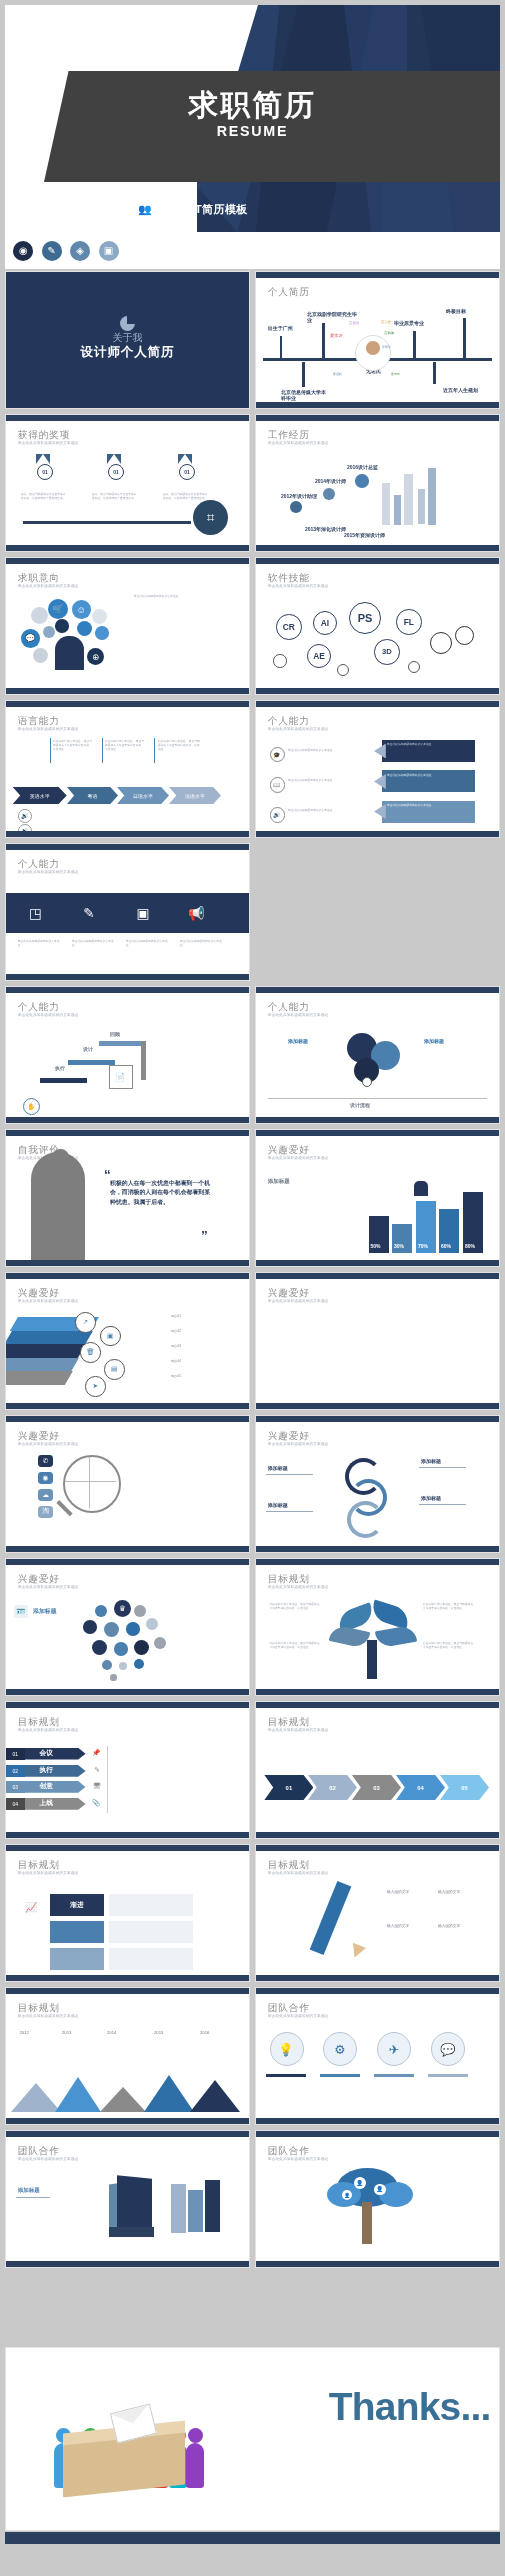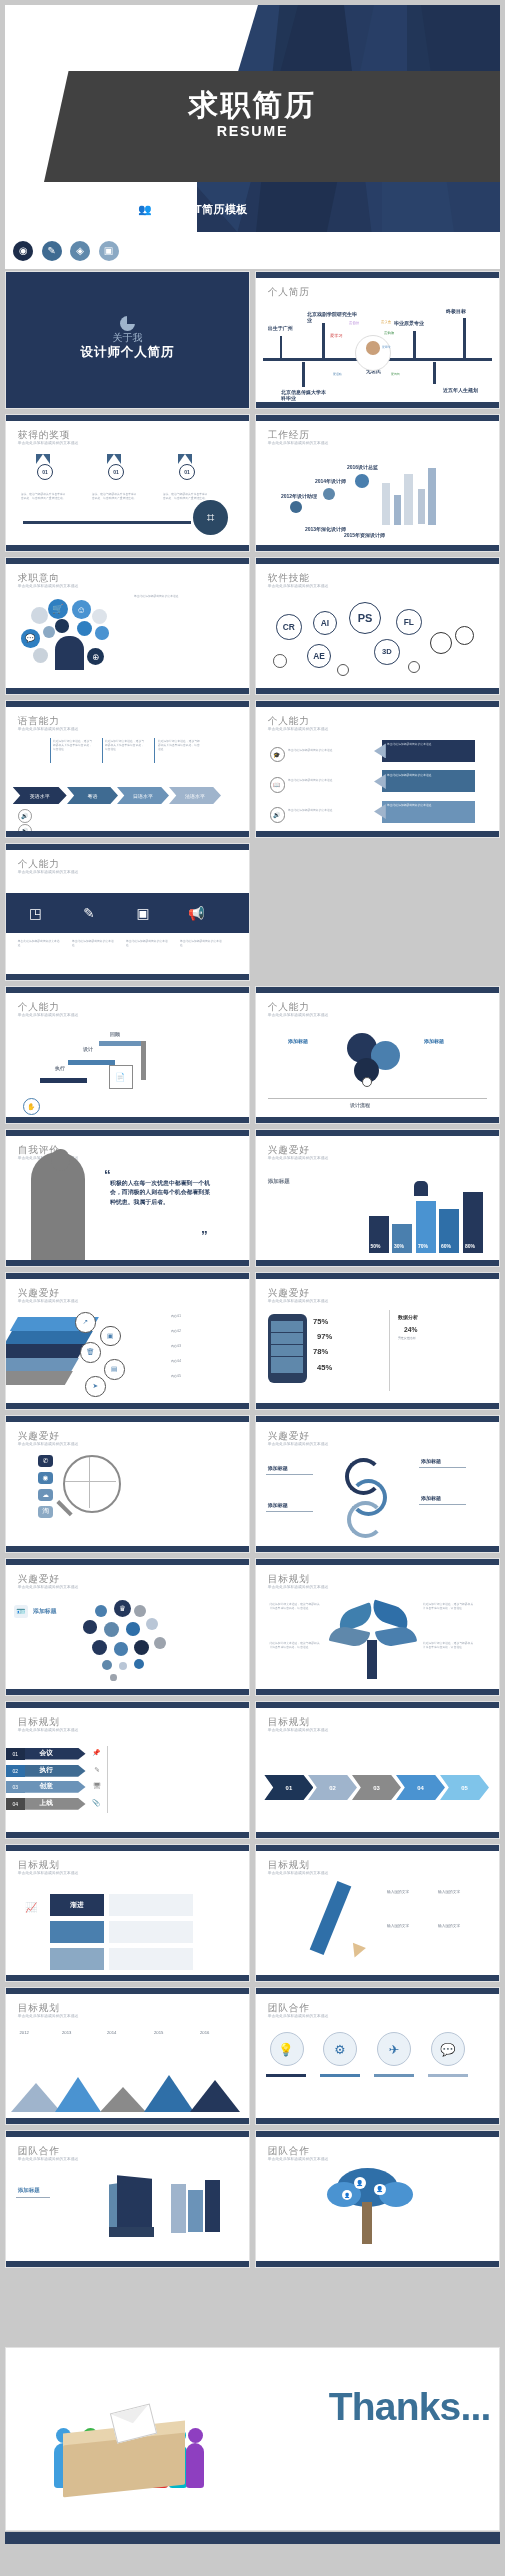--- a/index.html
+++ b/index.html
@@ -432,40 +432,20 @@
           <div class="lbl-sm" style="left:165px;top:52px;font-size:2.9px;">内容 04</div>
           <div class="lbl-sm" style="left:165px;top:67px;font-size:2.9px;">内容 05</div>
           <div class="txtblk" style="left:165px;top:11.8px;width:49px;"></div>
         </div>
         <div class="bar-bot"></div>
       </div>
       <div class="slide">
         <div class="bar-top"></div>
         <div class="s-title">兴趣爱好</div>
         <div class="s-sub">单击此处添加标题或简短的文本描述</div>
-        <div class="body">
-          <div class="sq" style="left:11.8px;top:6.7px;width:39px;height:69px;background:#2b3f5f;border-radius:5.9px;"></div>
-          <div class="sq" style="left:15px;top:13.5px;width:32px;height:52px;background:#5f88ab;"></div>
-          <div class="sq" style="left:15px;top:25px;width:32px;height:0.8px;background:#2b3f5f;"></div>
-          <div class="sq" style="left:15px;top:37px;width:32px;height:0.8px;background:#2b3f5f;"></div>
-          <div class="sq" style="left:15px;top:49px;width:32px;height:0.8px;background:#2b3f5f;"></div>
-          <div class="lbl" style="left:57px;top:10px;font-size:7.6px;color:#333;">75%</div>
-          <div class="lbl" style="left:61px;top:25px;font-size:7.6px;color:#333;">97%</div>
-          <div class="lbl" style="left:57px;top:40px;font-size:7.6px;color:#333;">78%</div>
-          <div class="lbl" style="left:61px;top:56px;font-size:7.6px;color:#333;">45%</div>
-          <div class="txtblk" style="left:88px;top:10px;width:39px;"></div>
-          <div class="txtblk" style="left:88px;top:25px;width:39px;"></div>
-          <div class="txtblk" style="left:88px;top:40px;width:39px;"></div>
-          <div class="txtblk" style="left:88px;top:56px;width:39px;"></div>
-          <div class="sq" style="left:133px;top:3.4px;width:0.8px;height:81px;background:#ccc;"></div>
-          <div class="lbl" style="left:142px;top:6.7px;font-size:5px;color:#333;">数据分析</div>
-          <div class="lbl" style="left:148px;top:18.5px;font-size:6.7px;color:#333;">24%</div>
-          <div class="lbl-sm" style="left:142px;top:29px;font-size:2.9px;">男性女性比例</div>
-          <div class="txtblk" style="left:142px;top:37px;width:76px;"></div>
-        </div>
         <div class="bar-bot"></div>
       </div>
     </div>
 
     <div class="row">
       <div class="slide">
         <div class="bar-top"></div>
         <div class="s-title">兴趣爱好</div>
         <div class="s-sub">单击此处添加标题或简短的文本描述</div>
         <div class="body">

